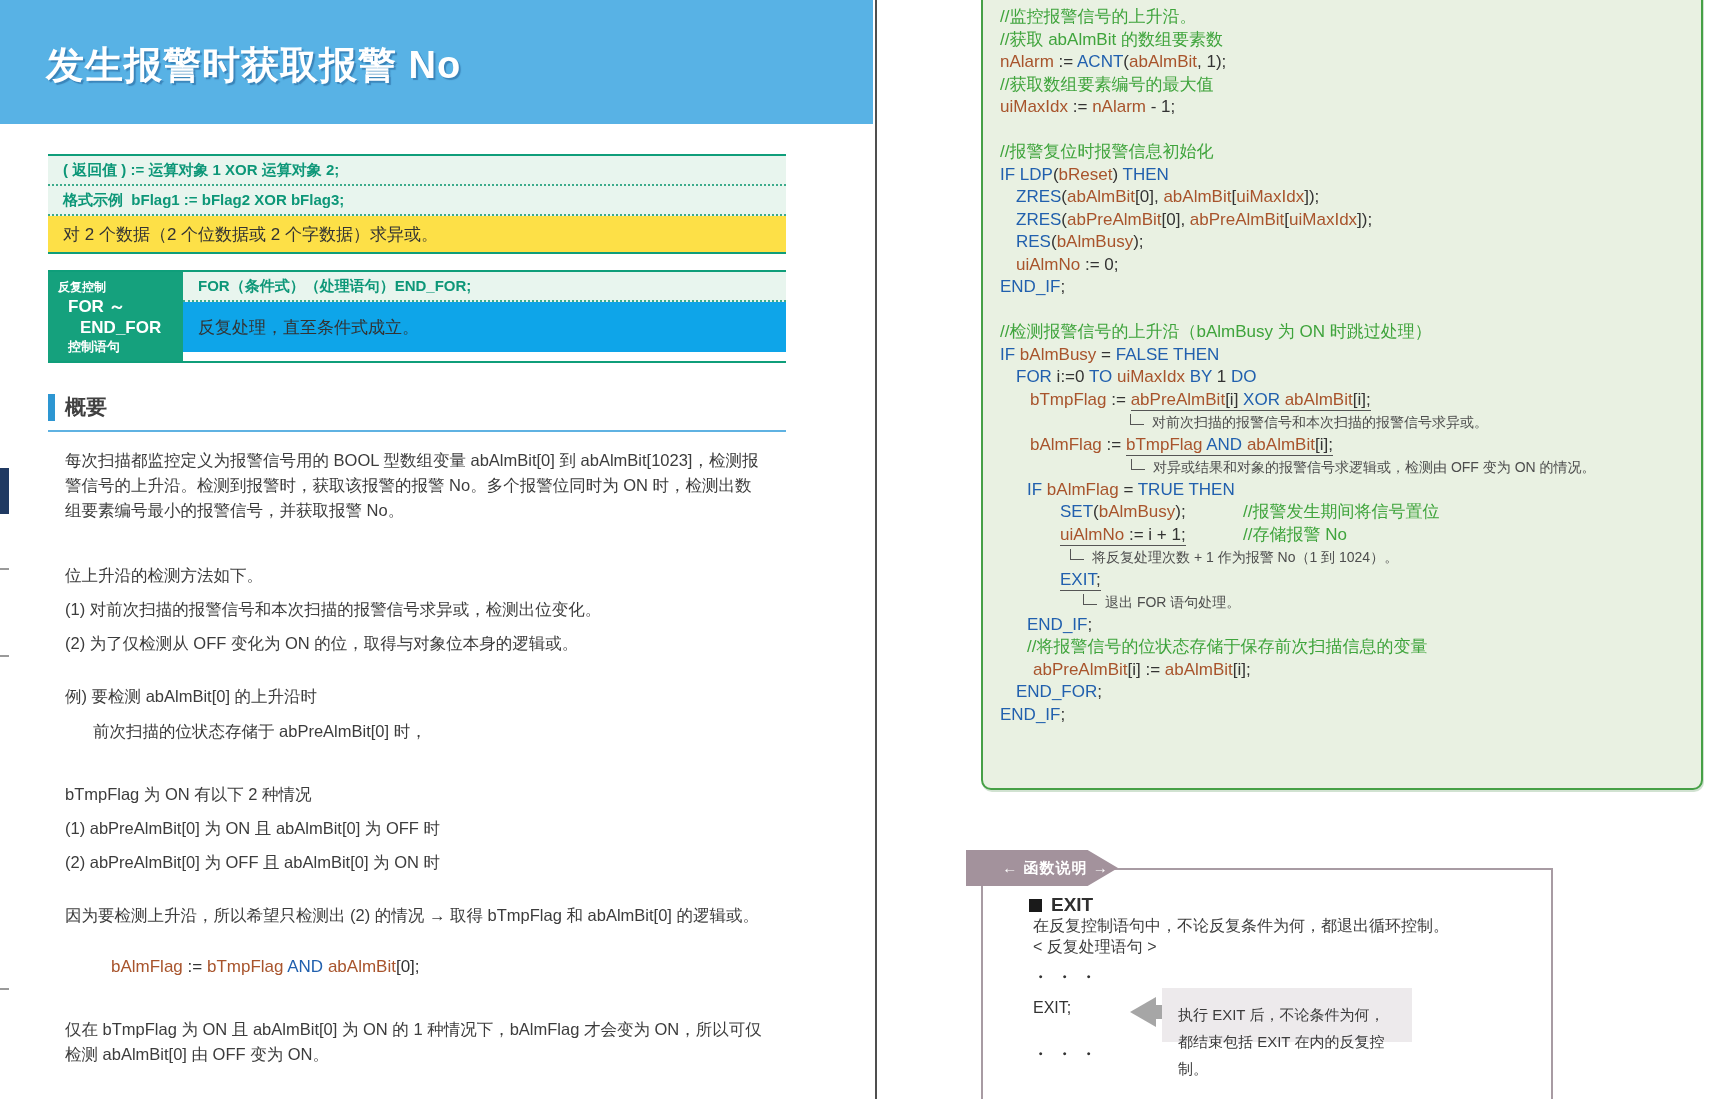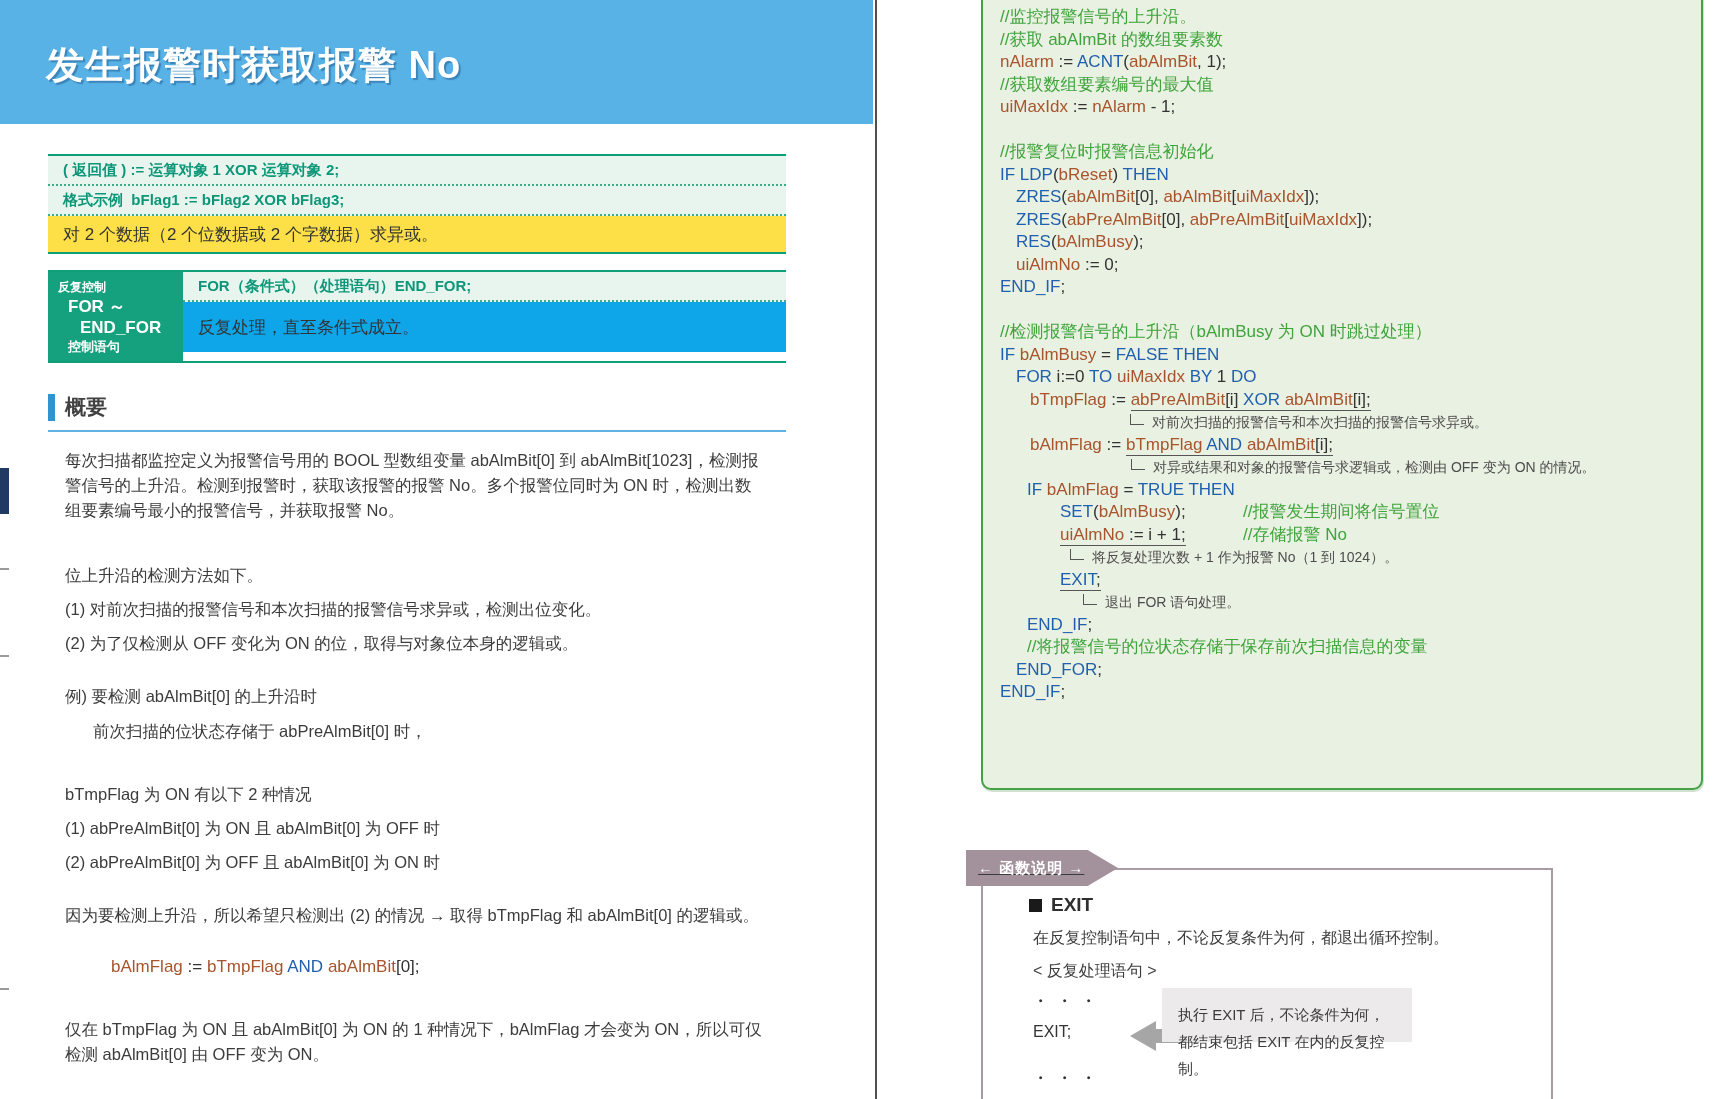--- a/index.html
+++ b/index.html
@@ -63,25 +63,25 @@
   .stmt{display:inline-block;width:183px;}
   .ann{font-size:14px;line-height:22.5px;color:#4d4d4d;white-space:pre;}
   .elbow{display:inline-block;width:13px;height:10px;border-left:1.5px solid #555;
          border-bottom:1.5px solid #555;margin-right:8px;transform:translateY(-2px);}
 
   
   .fnbox{position:absolute;left:981px;top:868px;width:572px;height:240px;box-sizing:border-box;
          border:2px solid #a89ba3;border-bottom:none;padding:24px 0 0 46px;}
   .badge{position:absolute;left:966px;top:850px;width:152px;height:36px;background:#a3929c;
          clip-path:polygon(0 0,80% 0,100% 50%,80% 100%,0 100%);
-         display:flex;align-items:center;justify-content:flex-start;padding-left:12px;box-sizing:border-box;text-decoration:underline;}
+         display:flex;align-items:center;justify-content:center;padding-left:27px;box-sizing:border-box;}
   .badge span{color:#fff;font-size:15px;font-weight:bold;letter-spacing:1px;}
   .fn-head{display:flex;align-items:center;font-size:19px;font-weight:bold;color:#2f2f2f;}
   .fn-square{display:inline-block;width:13px;height:13px;background:#1a1a1a;margin-right:9px;}
-  .fn-line{font-size:16px;margin-top:12px;margin-left:4px;color:#3c3c3c;}
+  .fn-line{font-size:16px;margin-left:4px;color:#3c3c3c;}
   .fn-dots{font-size:15px;font-weight:bold;margin-top:10px;margin-left:4px;letter-spacing:9px;color:#333;}
   .fn-exit-row{position:relative;margin-top:12px;margin-left:4px;height:30px;}
   .fn-exit{font-size:16px;color:#333;}
   .fn-arrow{position:absolute;left:97px;top:-2px;width:71px;height:30px;}
   .fn-arrow .tri{position:absolute;left:0;top:0;width:0;height:0;
                  border-top:15px solid transparent;border-bottom:15px solid transparent;
                  border-right:26px solid #a6a6a6;}
   .fn-arrow .bar{position:absolute;left:25px;top:8px;width:44px;height:14px;background:#a6a6a6;}
   .fn-note{position:absolute;left:179px;top:118px;width:250px;height:54px;box-sizing:border-box;
            background:#edeaec;padding:13px 0 0 16px;font-size:15px;line-height:27px;color:#3c3c3c;}
@@ -174,20 +174,21 @@
       <div class="cl" style="padding-left: 30px;"><span class="tk v">bAlmFlag</span><span class="tk p"> := </span><span class="tk v u">bTmpFlag</span><span class="tk p u"> </span><span class="tk k u">AND</span><span class="tk p u"> </span><span class="tk v u">abAlmBit</span><span class="tk p u">[i];</span></div>
       <div class="ann" style="margin-left: 131px;"><span class="elbow"></span><span>对异或结果和对象的报警信号求逻辑或，检测由 OFF 变为 ON 的情况。</span></div>
       <div class="cl" style="padding-left: 27px;"><span class="tk k">IF</span><span class="tk p"> </span><span class="tk v">bAlmFlag</span><span class="tk p"> = </span><span class="tk k">TRUE</span><span class="tk p"> </span><span class="tk k">THEN</span></div>
       <div class="cl" style="padding-left: 60px;"><span class="stmt"><span class="tk k">SET</span><span class="tk p">(</span><span class="tk v">bAlmBusy</span><span class="tk p">);</span></span><span class="tk c">//报警发生期间将信号置位</span></div>
       <div class="cl" style="padding-left: 60px;"><span class="stmt"><span class="tk v u">uiAlmNo</span><span class="tk p u"> := i + 1;</span></span><span class="tk c">//存储报警 No</span></div>
       <div class="ann" style="margin-left: 70px;"><span class="elbow"></span><span>将反复处理次数 + 1 作为报警 No（1 到 1024）。</span></div>
       <div class="cl" style="padding-left: 60px;"><span class="tk k u">EXIT</span><span class="tk p u">;</span></div>
       <div class="ann" style="margin-left: 83px;"><span class="elbow"></span><span>退出 FOR 语句处理。</span></div>
       <div class="cl" style="padding-left: 27px;"><span class="tk k">END_IF</span><span class="tk p">;</span></div>
       <div class="cl" style="padding-left: 27px;"><span class="tk c">//将报警信号的位状态存储于保存前次扫描信息的变量</span></div>
+      <div class="cl" style="padding-left: 33px;"><span class="tk v">abPreAlmBit</span><span class="tk p">[i] := </span><span class="tk v">abAlmBit</span><span class="tk p">[i];</span></div>
       <div class="cl" style="padding-left: 16px;"><span class="tk k">END_FOR</span><span class="tk p">;</span></div>
       <div class="cl"><span class="tk k">END_IF</span><span class="tk p">;</span></div>
     </div>
 
   <div class="fnbox">
     <div class="fn-head">
       <span class="fn-square"></span>
       <span>EXIT</span>
     </div>
     <div class="fn-line">在反复控制语句中，不论反复条件为何，都退出循环控制。</div>

